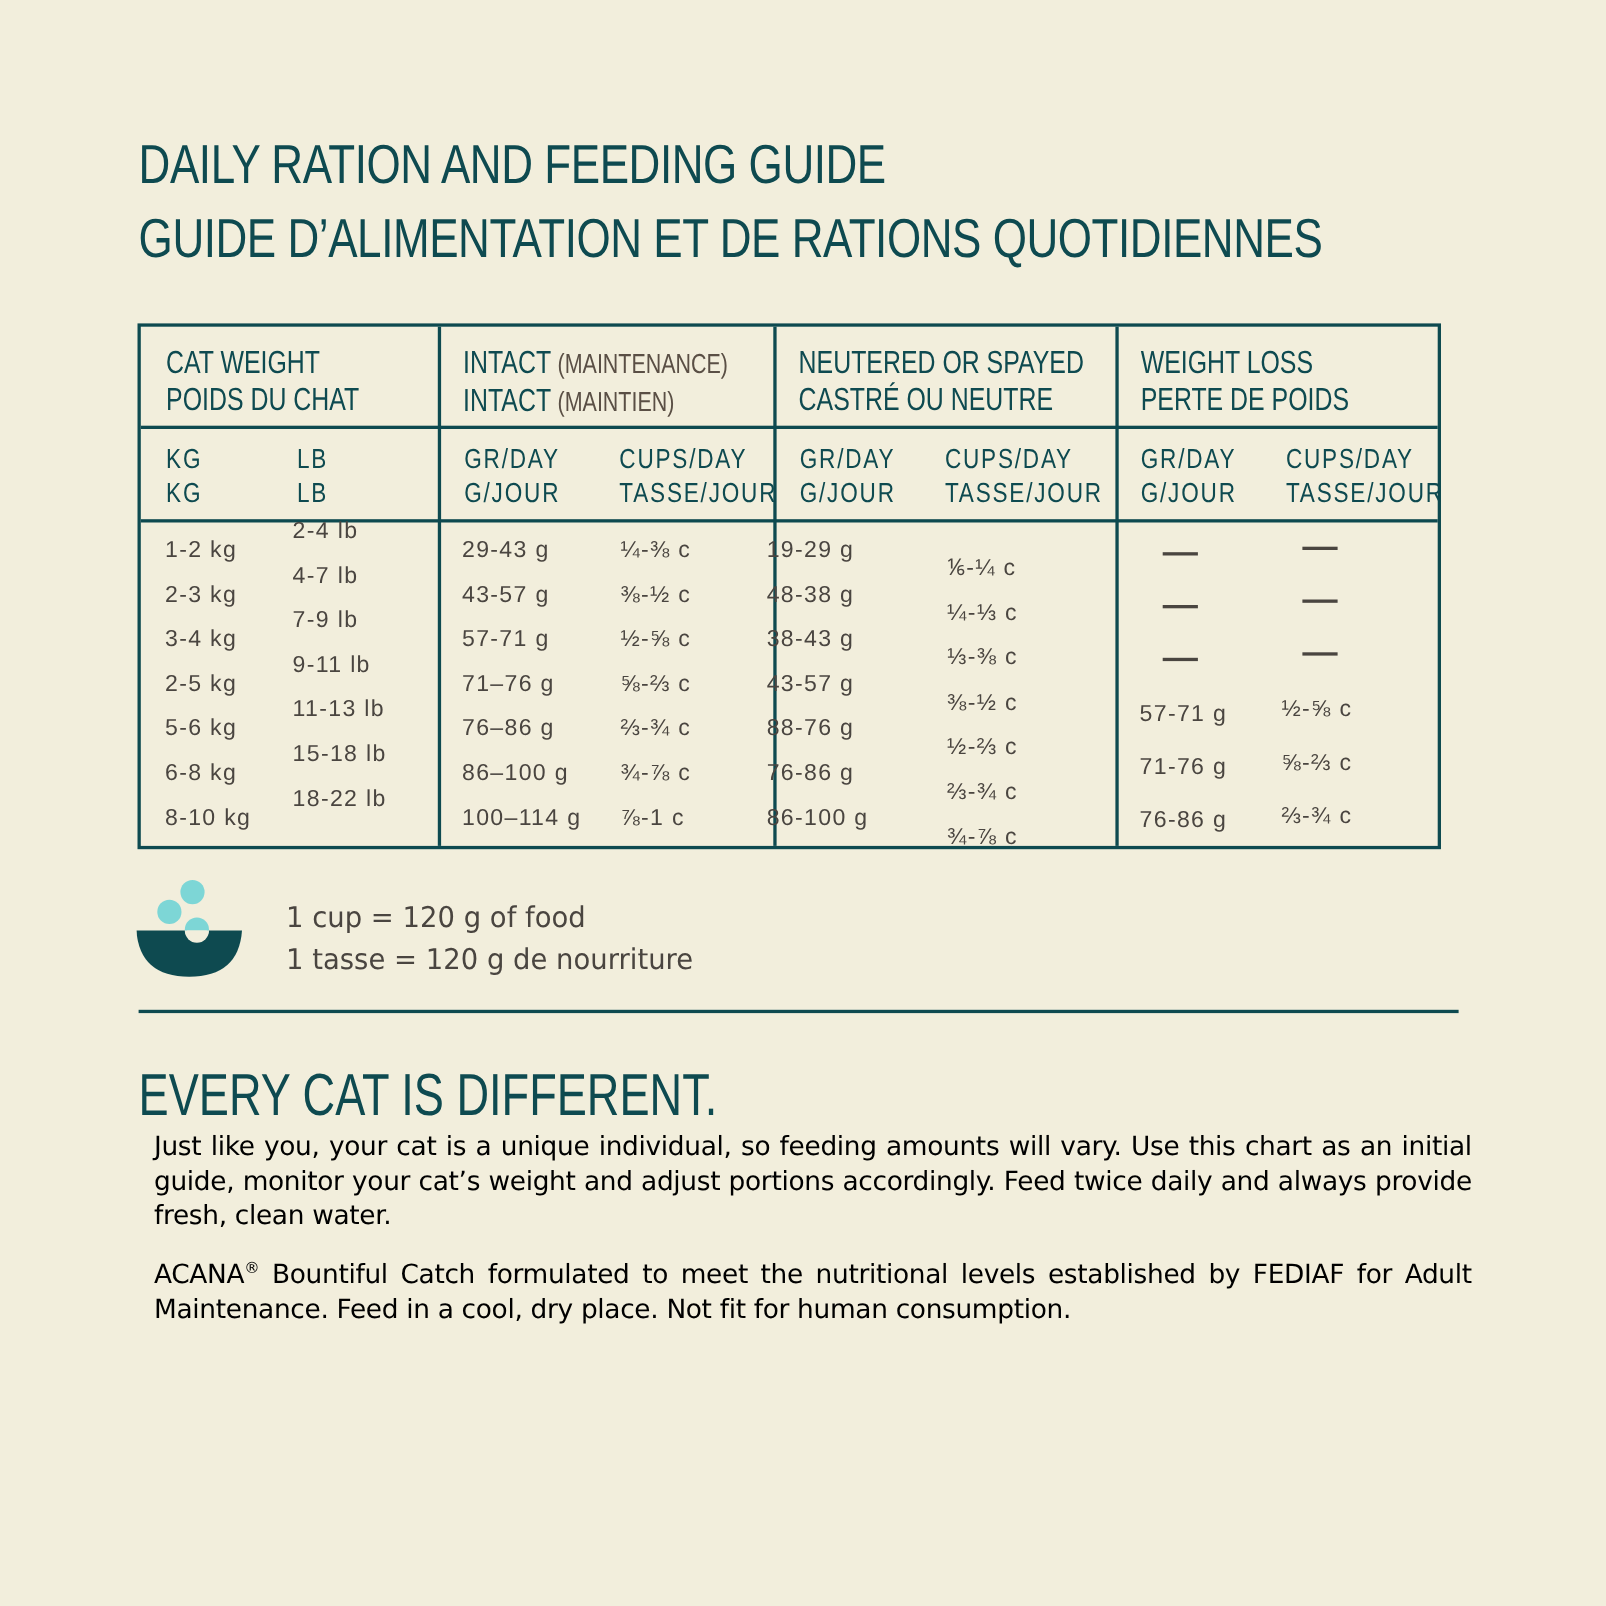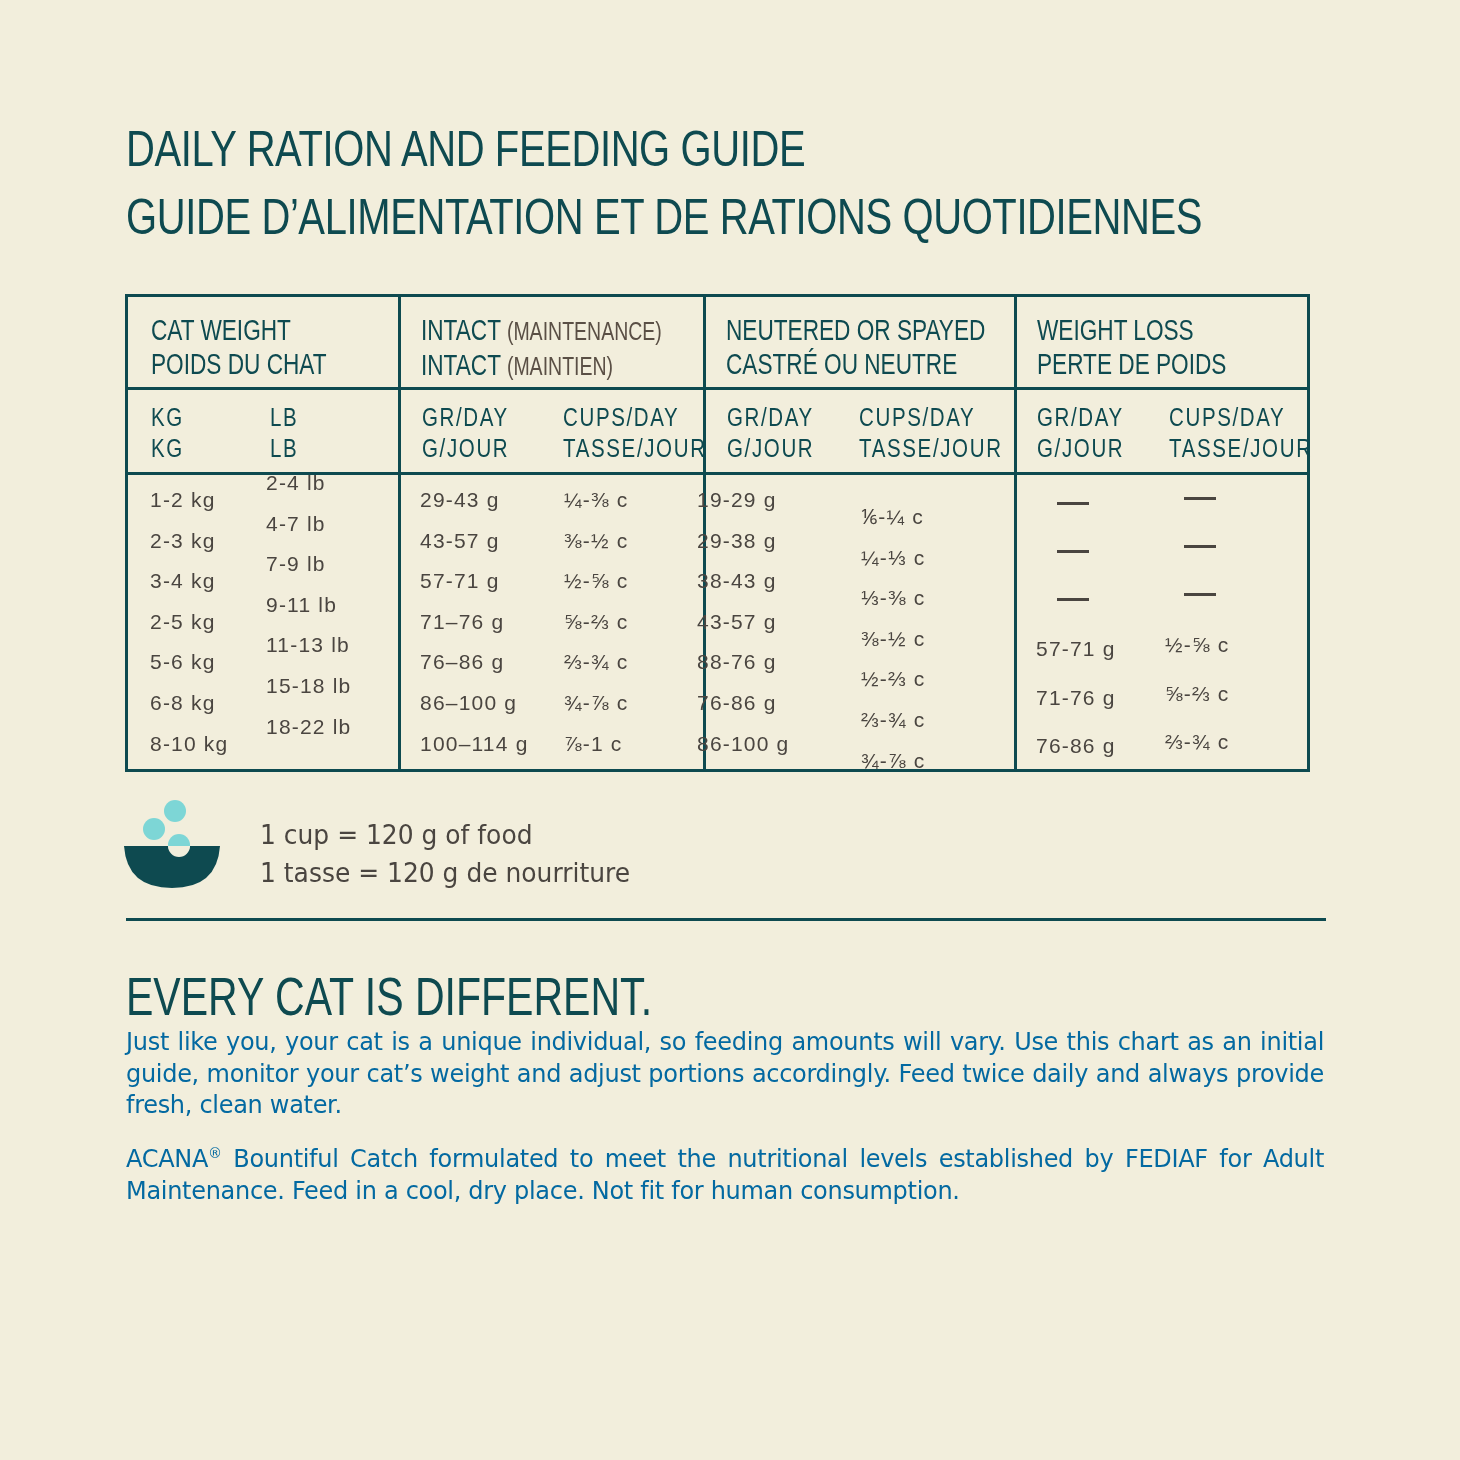--- a/index.html
+++ b/index.html
@@ -97,23 +97,23 @@
     }
     .every {
       position: absolute; left: 126px; top: 965px;
       font-family: "Liberation Sans", sans-serif;
       font-size: 54px; color: #0e4a50;
       transform: scaleX(0.76);
       transform-origin: left top;
       white-space: nowrap;
     }
     .para {
-      position: absolute; left: 126px; width: 1198px;
+      position: absolute; left: 140px; width: 1198px;
       font-family: "DejaVu Sans", sans-serif;
-      color: #0369a1;
+      color: #000000;
       font-size: 24px; line-height: 31.5px;
       text-align: justify;
       text-align-last: left;
       letter-spacing: -0.3px;
     }
     .para1 { top: 1027px; }
     .para2 { top: 1138px; }
     .para sup { font-size: 14px; vertical-align: 9px; }
   </style>
 </head>
@@ -211,21 +211,21 @@
     <div class="cell">¼-⅜ c</div>
     <div class="cell">⅜-½ c</div>
     <div class="cell">½-⅝ c</div>
     <div class="cell">⅝-⅔ c</div>
     <div class="cell">⅔-¾ c</div>
     <div class="cell">¾-⅞ c</div>
     <div class="cell">⅞-1 c</div>
   </div>
   <div class="col" style="left:569px; top:183px">
     <div class="cell">19-29 g</div>
-    <div class="cell">29-38 g</div>
+    <div class="cell">48-38 g</div>
     <div class="cell">38-43 g</div>
     <div class="cell">43-57 g</div>
     <div class="cell">88-76 g</div>
     <div class="cell">76-86 g</div>
     <div class="cell">86-100 g</div>
   </div>
   <div class="col" style="left:733px; top:200px">
     <div class="cell">⅙-¼ c</div>
     <div class="cell">¼-⅓ c</div>
     <div class="cell">⅓-⅜ c</div>

